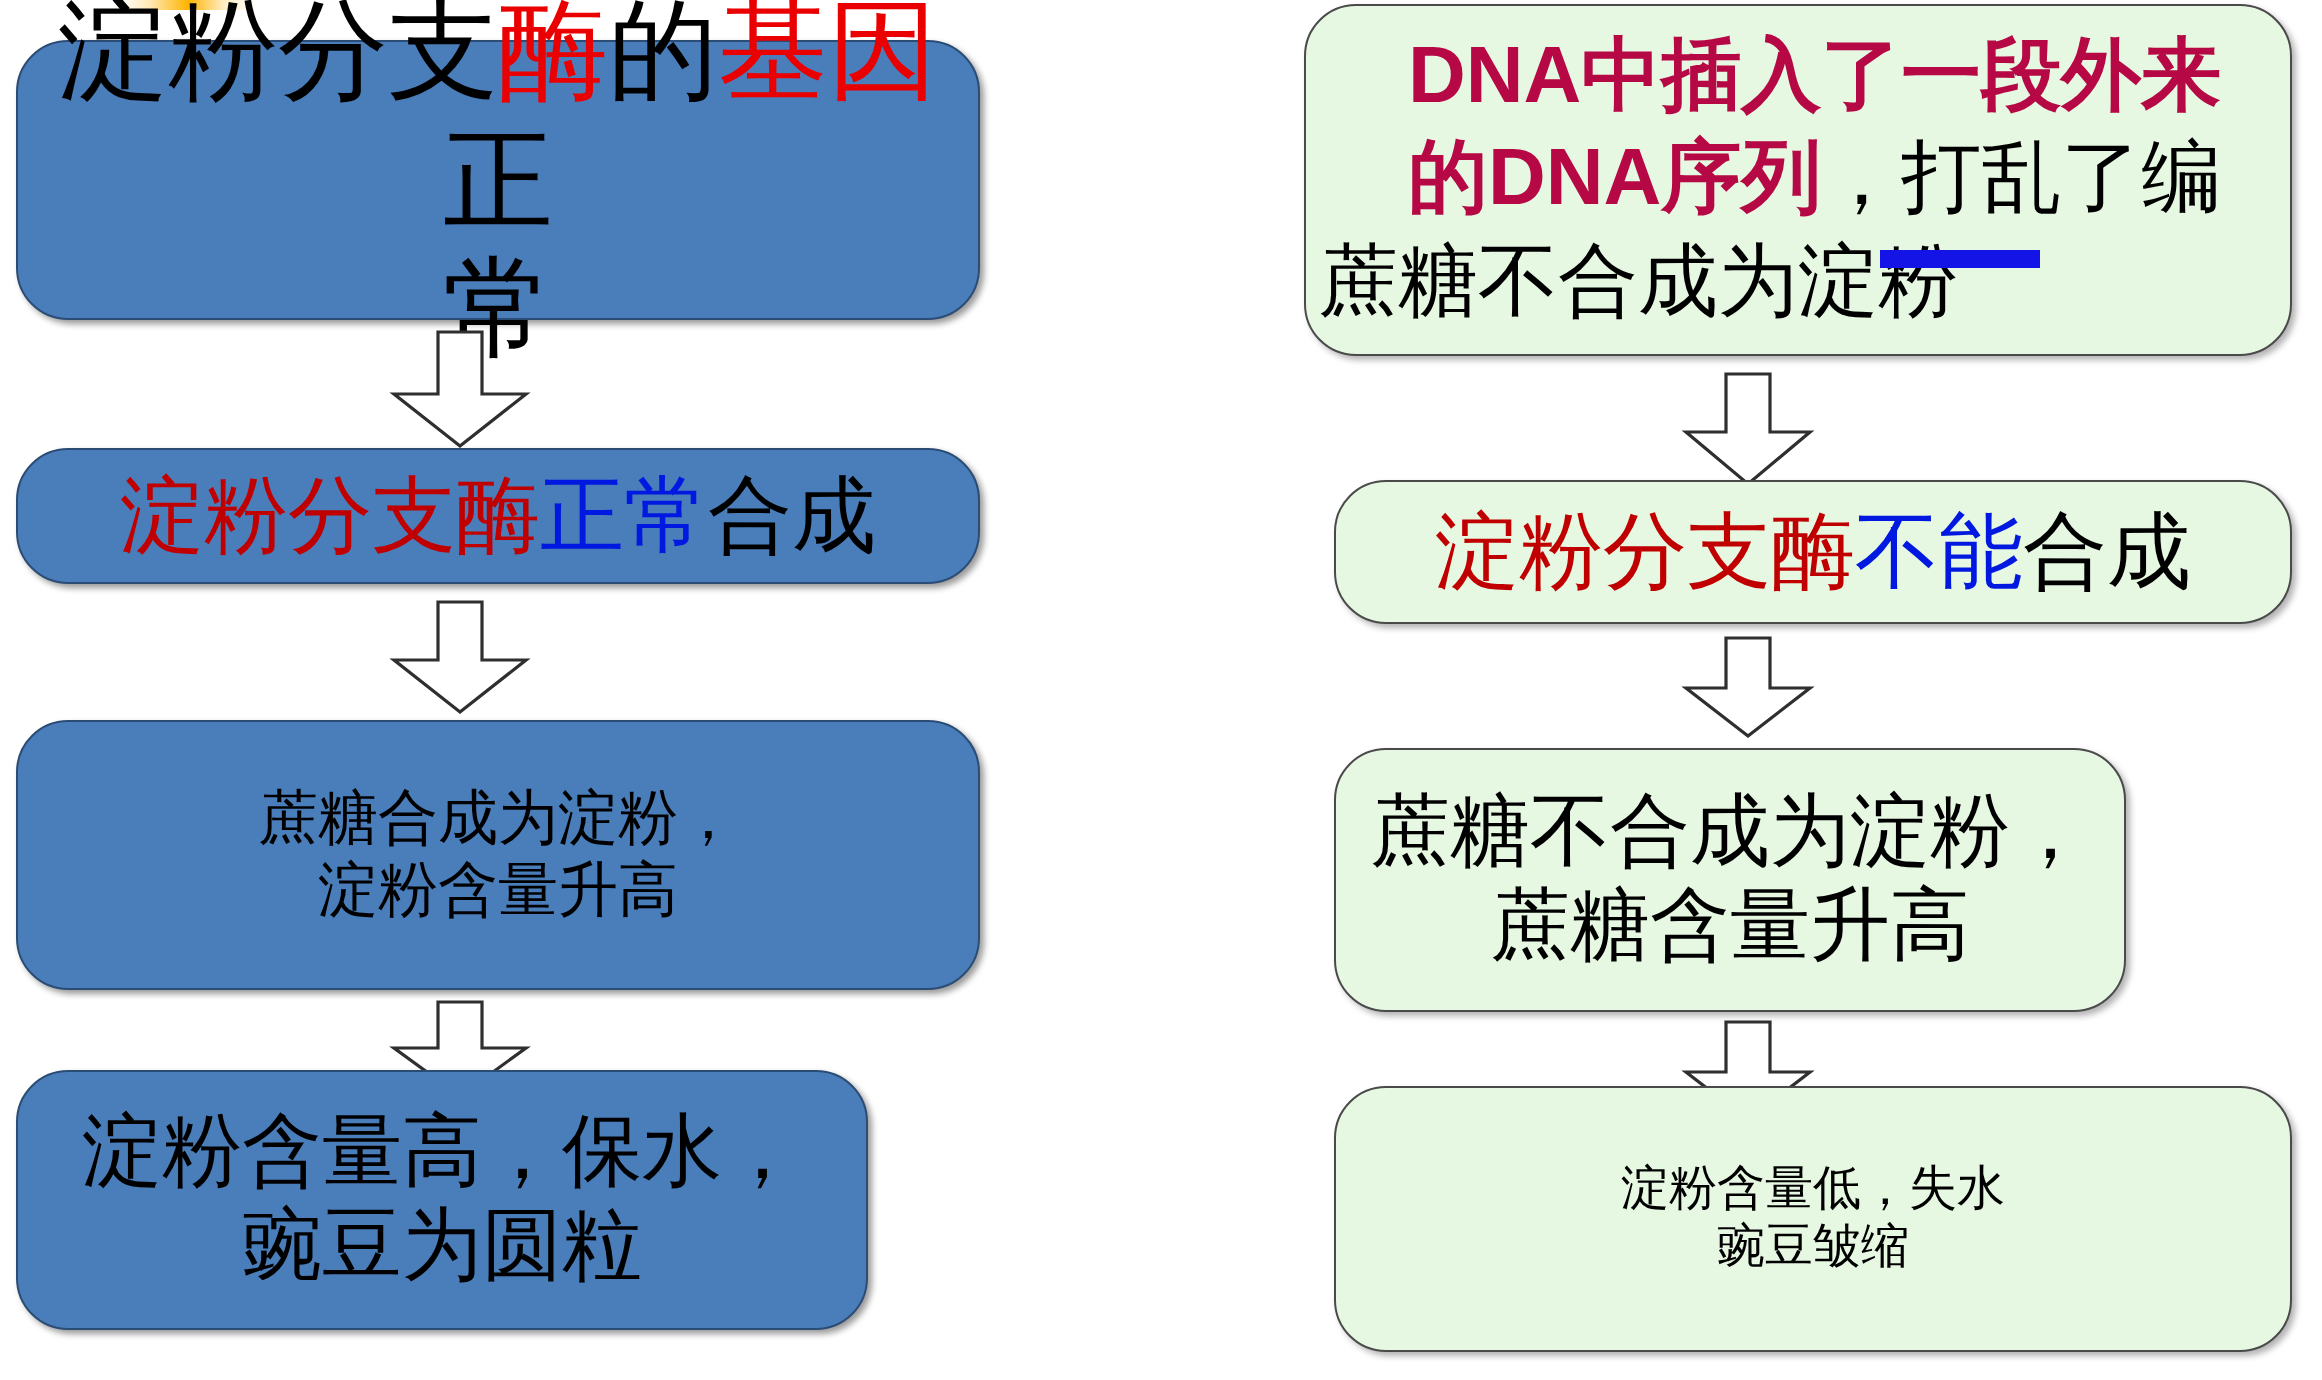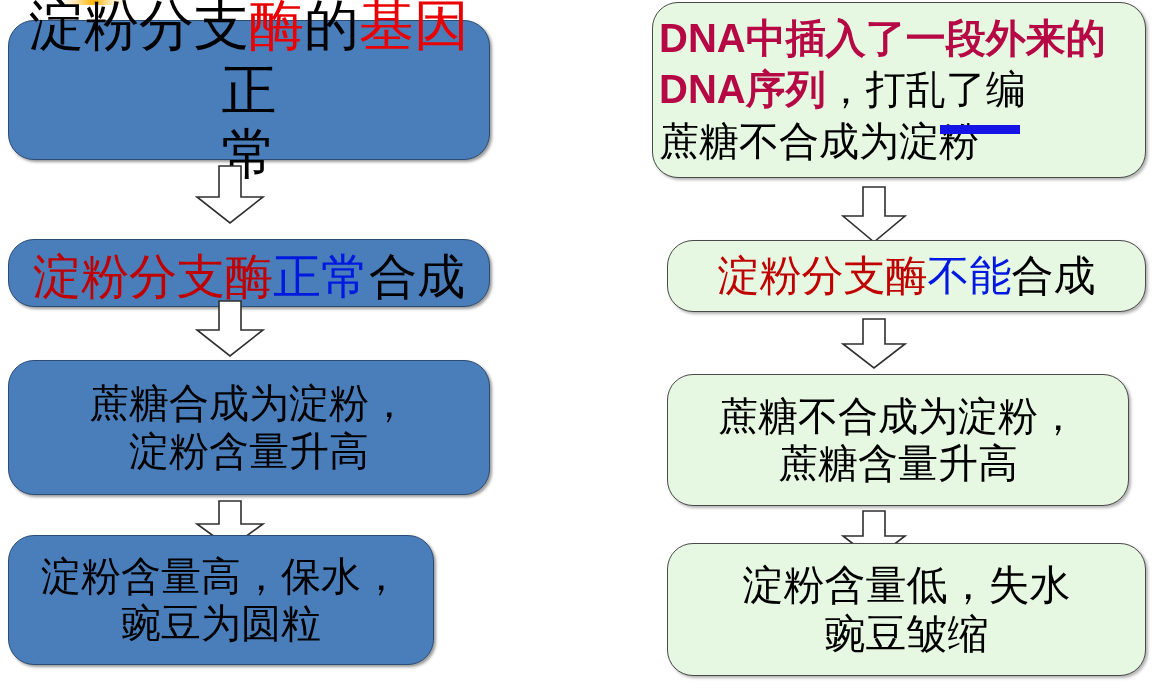--- a/index.html
+++ b/index.html
@@ -62,21 +62,21 @@
     box-shadow: 2px 2px 3px rgba(0,0,0,0.30);
     color: #000000;
   }
 
   
   .red     { color: #ea0000; }
   .darkred { color: #c00000; }
   .crimson { color: #b50844; }
   .blue-t  { color: #0018e0; }
   .black   { color: #000000; }
-  .b       { font-weight: bold; }
+  .b       { font-weight: bold; margin-left: 45px; }
 
   
   .arrow {
     position: absolute;
   }
   .arrow svg { display: block; }
 
   
   .hl-bar {
     position: absolute;
@@ -92,31 +92,31 @@
   <span class="txt"><span class="black">淀粉分支</span><span class="red">酶</span><span class="black">的</span><span class="red">基因</span><span class="black">正
 常</span></span>
 </div>
 
 <div class="arrow" style="left:194px; top:165px; width:72px; height:60px;">
   <svg width="72" height="60" viewBox="0 0 72 60">
     <polygon points="25,1 47,1 47,32 69,32 36,58 3,32 25,32" fill="#ffffff" stroke="#2f2f2f" stroke-width="1.6"></polygon>
   </svg>
 </div>
 
-<div class="box blue" style="left:8px; top:239px; width:482px; height:68px; font-size:48px;align-items:flex-end;">
+<div class="box blue" style="left:8px; top:224px; width:482px; height:68px; font-size:42px;">
   <span class="txt"><span class="darkred">淀粉分支酶</span><span class="blue-t">正常</span><span class="black">合成</span></span>
 </div>
 
 <div class="arrow" style="left:194px; top:300px; width:72px; height:58px;">
   <svg width="72" height="58" viewBox="0 0 72 58">
     <polygon points="25,1 47,1 47,30 69,30 36,56 3,30 25,30" fill="#ffffff" stroke="#2f2f2f" stroke-width="1.6"></polygon>
   </svg>
 </div>
 
-<div class="box blue" style="left:8px; top:360px; width:482px; height:135px; font-size:40px;">
+<div class="box blue" style="left:8px; top:360px; width:482px; height:135px; font-size:30px;">
   <span class="txt black">蔗糖合成为淀粉，
 淀粉含量升高</span>
 </div>
 
 <div class="arrow" style="left:194px; top:500px; width:72px; height:50px;">
   <svg width="72" height="50" viewBox="0 0 72 50">
     <polygon points="25,1 47,1 47,24 69,24 36,48 3,24 25,24" fill="#ffffff" stroke="#2f2f2f" stroke-width="1.6"></polygon>
   </svg>
 </div>
 
@@ -141,27 +141,27 @@
 <div class="box green" style="left:667px; top:240px; width:479px; height:72px; font-size:42px;">
   <span class="txt"><span class="darkred">淀粉分支酶</span><span class="blue-t">不能</span><span class="black">合成</span></span>
 </div>
 
 <div class="arrow" style="left:840px; top:318px; width:68px; height:52px;">
   <svg width="68" height="52" viewBox="0 0 68 52">
     <polygon points="23,1 45,1 45,26 65,26 34,50 3,26 23,26" fill="#ffffff" stroke="#2f2f2f" stroke-width="1.6"></polygon>
   </svg>
 </div>
 
-<div class="box green" style="left:667px; top:374px; width:462px; height:132px; font-size:40px;">
+<div class="box green" style="left:667px; top:374px; width:396px; height:132px; font-size:40px;">
   <span class="txt black">蔗糖不合成为淀粉，
 蔗糖含量升高</span>
 </div>
 
 <div class="arrow" style="left:840px; top:510px; width:68px; height:52px;">
   <svg width="68" height="52" viewBox="0 0 68 52">
     <polygon points="23,1 45,1 45,26 65,26 34,50 3,26 23,26" fill="#ffffff" stroke="#2f2f2f" stroke-width="1.6"></polygon>
   </svg>
 </div>
 
-<div class="box green" style="left:667px; top:543px; width:479px; height:133px; font-size:41px;align-items:center;">
+<div class="box green" style="left:667px; top:543px; width:479px; height:133px; font-size:24px;align-items:center;">
   <span class="txt black">淀粉含量低，失水
 豌豆皱缩</span>
 </div>
 
 </body></html>

